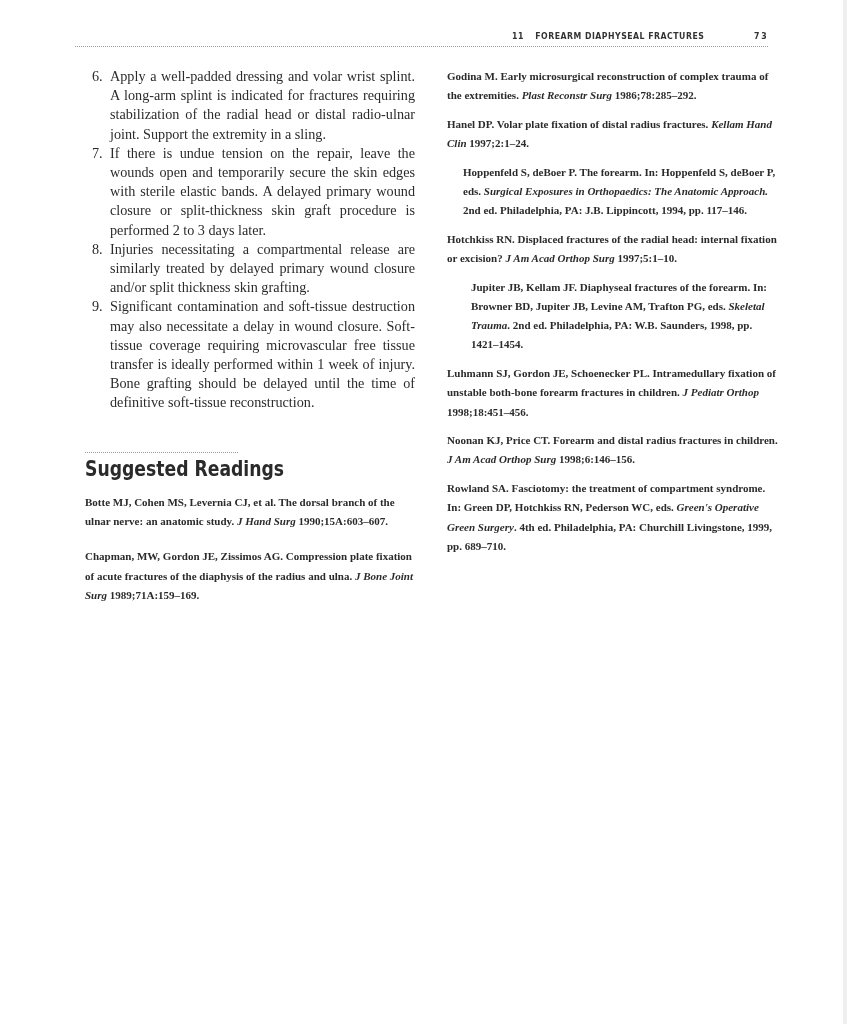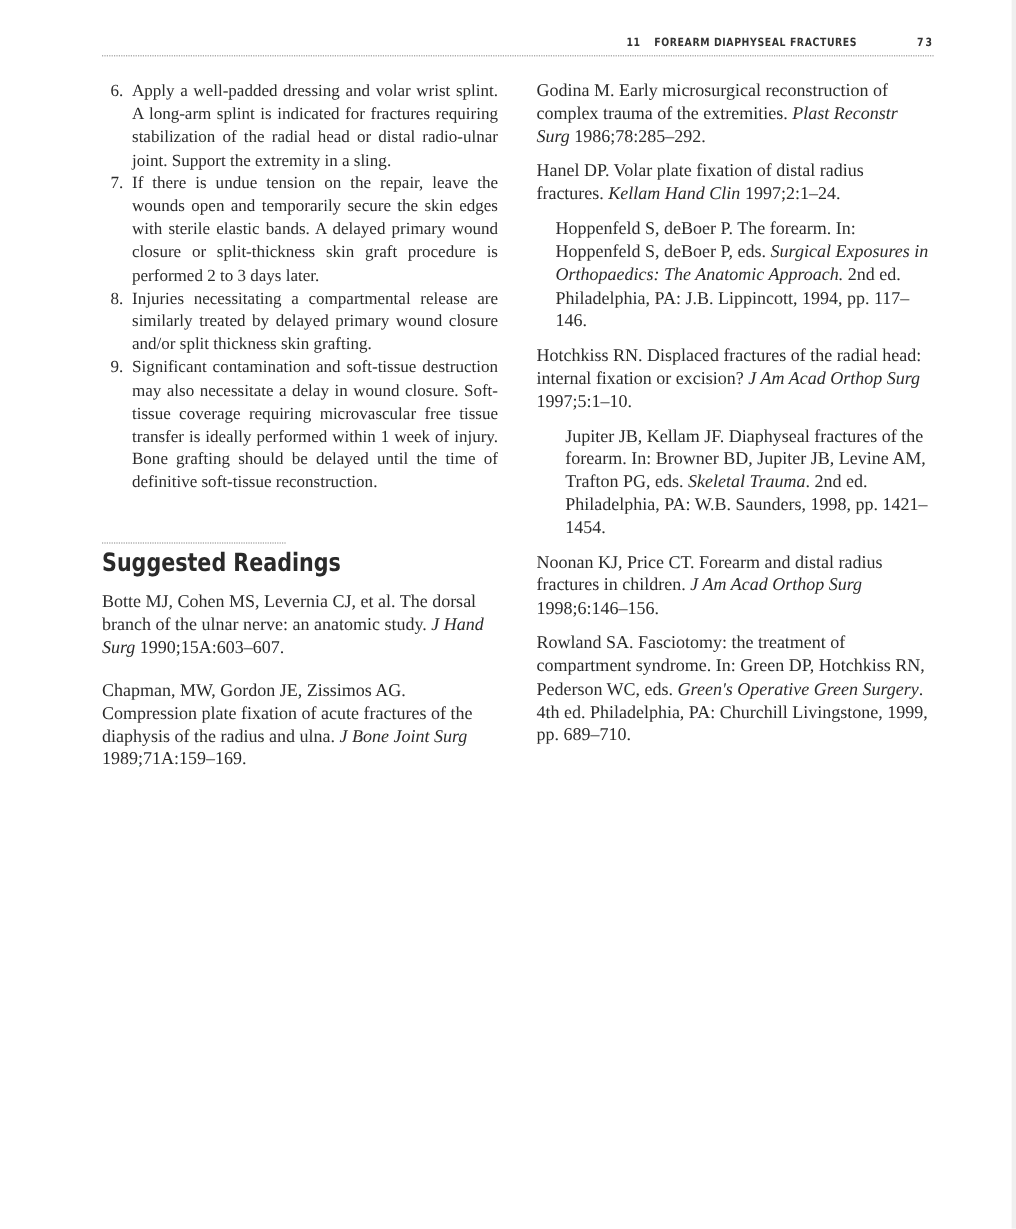--- a/index.html
+++ b/index.html
@@ -10,21 +10,21 @@
       overflow: hidden;
       color: #2b2b2b;
       font-family: "Liberation Serif", "DejaVu Serif", serif;
     }
     .right-strip {
       position: absolute; top: 0; right: 0;
       width: 4px; height: 1024px;
       background: #efefef;
     }
     .running-head {
-      position: absolute; left: 85px; top: 28px; width: 693px; height: 20px;
+      position: absolute; left: 75px; top: 28px; width: 693px; height: 20px;
     }
     .rh-chapter {
       position: absolute; left: 437px; top: 2px;
       font-family: "DejaVu Sans", sans-serif;
       font-weight: bold; font-size: 9.5px; letter-spacing: 0.6px;
       transform: scaleX(0.82); transform-origin: left top;
       color: #333;
     }
     .rh-chapter .num { margin-right: 10px; }
     .rh-page {
@@ -62,21 +62,21 @@
     .section-title {
       margin-top: 4px;
       font-family: "DejaVu Sans", sans-serif;
       font-weight: bold;
       font-size: 21px;
       transform: scaleX(0.82); transform-origin: left top;
       white-space: nowrap;
       color: #2a2a2a;
       height: 28px;
     }
-    .refs { font-size: 15px; line-height: 19.2px; }
+    .refs { font-size: 11px; line-height: 19.2px; font-weight: bold; }
     .ref { margin-bottom: 9.5px; }
     .ref i { font-style: italic; }
     .section .refs { margin-top: 8px; }
   </style>
 </head>
 <body>
 
 <div class="right-strip"></div>
 
 <header class="running-head">
@@ -133,19 +133,22 @@
     <p class="ref" style="margin-top:0;margin-left:16px;">
       <span>Hoppenfeld S, deBoer P. The forearm. In: Hoppenfeld S, deBoer P, eds. </span><i>Surgical Exposures in Orthopaedics: The Anatomic Approach.</i><span> 2nd ed. Philadelphia, PA: J.B. Lippincott, 1994, pp. 117–146.</span>
     </p>
     <p class="ref" style="margin-top:0;">
       <span>Hotchkiss RN. Displaced fractures of the radial head: internal fixation or excision? </span><i>J Am Acad Orthop Surg</i><span> 1997;5:1–10.</span>
     </p>
     <p class="ref" style="margin-top:0;margin-left:24px;">
       <span>Jupiter JB, Kellam JF. Diaphyseal fractures of the forearm. In: Browner BD, Jupiter JB, Levine AM, Trafton PG, eds. </span><i>Skeletal Trauma</i><span>. 2nd ed. Philadelphia, PA: W.B. Saunders, 1998, pp. 1421–1454.</span>
     </p>
     <p class="ref" style="margin-top:0;">
+      <span>Luhmann SJ, Gordon JE, Schoenecker PL. Intramedullary fixation of unstable both-bone forearm fractures in children. </span><i>J Pediatr Orthop</i><span> 1998;18:451–456.</span>
+    </p>
+    <p class="ref" style="margin-top:0;">
       <span>Noonan KJ, Price CT. Forearm and distal radius fractures in children. </span><i>J Am Acad Orthop Surg</i><span> 1998;6:146–156.</span>
     </p>
     <p class="ref" style="margin-top:0;">
       <span>Rowland SA. Fasciotomy: the treatment of compartment syndrome. In: Green DP, Hotchkiss RN, Pederson WC, eds. </span><i>Green's Operative Green Surgery</i><span>. 4th ed. Philadelphia, PA: Churchill Livingstone, 1999, pp. 689–710.</span>
     </p>
   </div>
 </div>
 
 </body></html>

